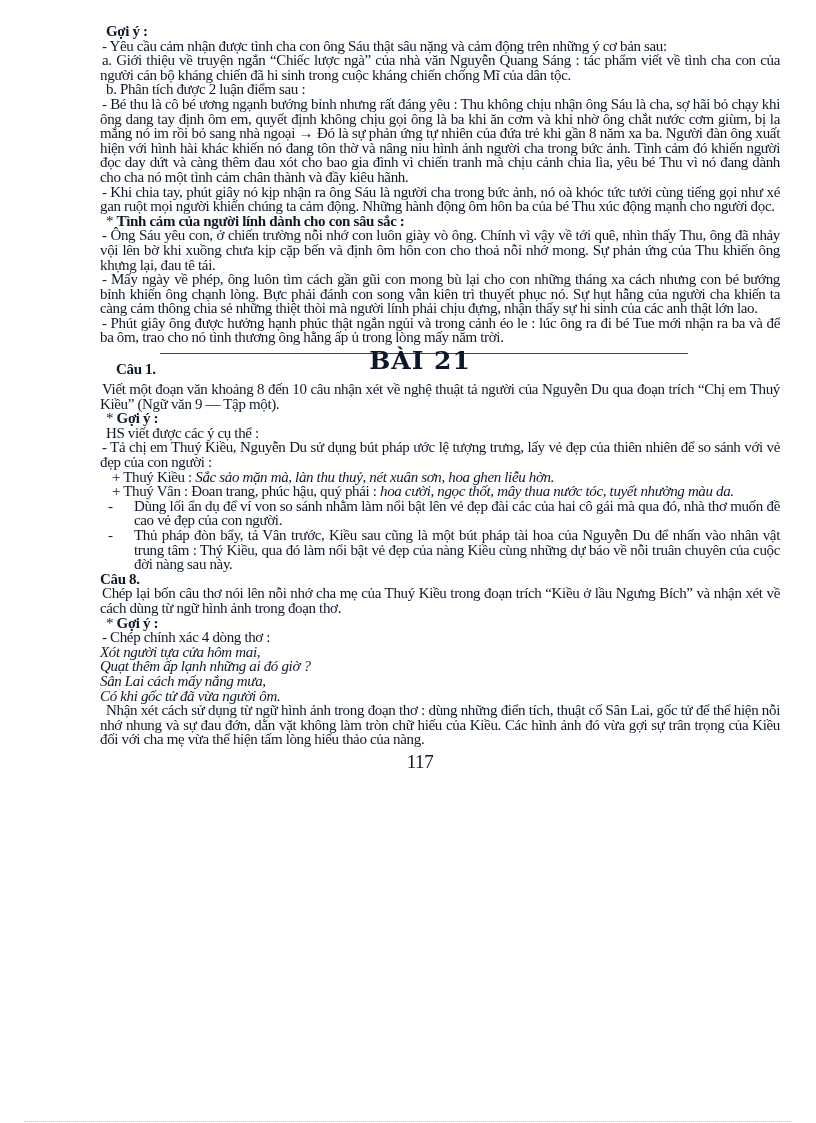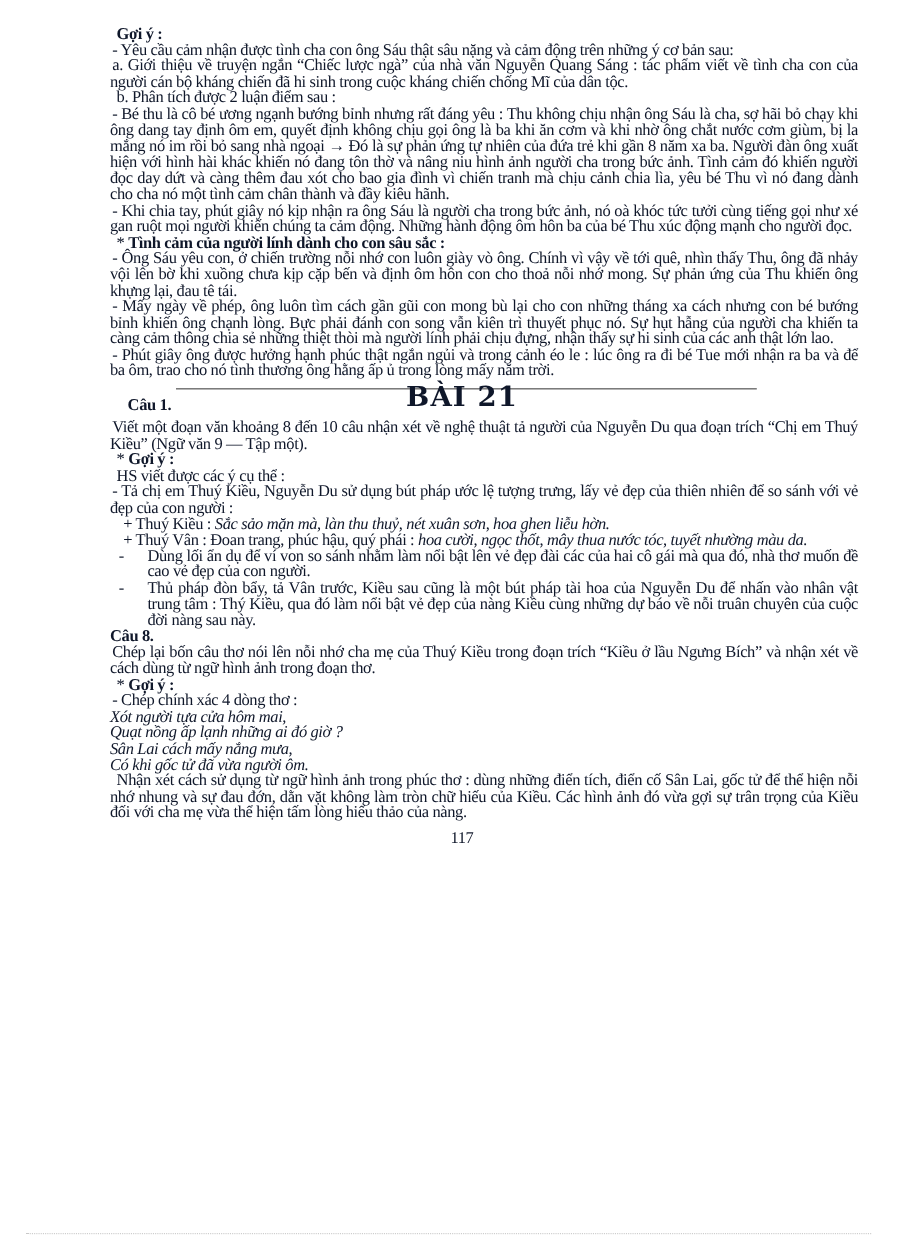--- a/index.html
+++ b/index.html
@@ -24,21 +24,21 @@
   .dash-item .t { flex: 1; text-align: justify; }
   .sep { height: 0; border-top: 1px solid #444; margin: 8px 0 0 60px; width: 528px; }
   .title-row { position: relative; height: 20px; }
   .title {
     position: absolute; left: 0; right: 0; top: 0; text-align: center;
     font-weight: bold; font-size: 25px; letter-spacing: 1px;
     font-family: "DejaVu Serif", serif; padding-right: 40px;
   }
   .cau { position: absolute; left: 16px; top: 8px; font-weight: bold; }
   .poem { text-align: center; font-style: italic; padding-right: 40px; }
-  .pagenum { text-align: center; margin-top: 8px; font-size: 15px; padding-right: 40px; }
+  .pagenum { text-align: center; margin-top: 8px; font-size: 19px; padding-right: 40px; }
   .dots {
     position: absolute; left: 24px; right: 24px; top: 1121px; height: 0;
     border-top: 1px dotted #c8c8c8;
   }
 </style>
 </head>
 <body>
 
 <div class="page">
 
@@ -73,21 +73,21 @@
   <div class="dash-item">
     <span class="d">-</span>
     <span class="t">Thủ pháp đòn bẩy, tả Vân trước, Kiều sau cũng là một bút pháp tài hoa của Nguyễn Du để nhấn vào nhân vật trung tâm : Thý Kiều, qua đó làm nổi bật vẻ đẹp của nàng Kiều cùng những dự báo về nỗi truân chuyên của cuộc đời nàng sau này.</span>
   </div>
 
   <p class="b" style="padding-left:0">Câu 8.</p>
   <p class="ind">Chép lại bốn câu thơ nói lên nỗi nhớ cha mẹ của Thuý Kiều trong đoạn trích “Kiều ở lầu Ngưng Bích” và nhận xét về cách dùng từ ngữ hình ảnh trong đoạn thơ.</p>
   <p class="star"><span class="s">* </span><span>Gợi ý :</span></p>
   <p class="ind">- Chép chính xác 4 dòng thơ :</p>
   <p class="poem">Xót người tựa cửa hôm mai,</p>
-  <p class="poem">Quạt nồng ấp lạnh những ai đó giờ ?</p>
+  <p class="poem">Quạt thêm ấp lạnh những ai đó giờ ?</p>
   <p class="poem">Sân Lai cách mấy nắng mưa,</p>
   <p class="poem">Có khi gốc tử đã vừa người ôm.</p>
-  <p class="ind1">Nhận xét cách sử dụng từ ngữ hình ảnh trong phúc thơ : dùng những điển tích, điển cố Sân Lai, gốc tử để thể hiện nỗi nhớ nhung và sự đau đớn, dằn vặt không làm tròn chữ hiếu của Kiều. Các hình ảnh đó vừa gợi sự trân trọng của Kiều đối với cha mẹ vừa thể hiện tấm lòng hiếu thảo của nàng.</p>
+  <p class="ind1">Nhận xét cách sử dụng từ ngữ hình ảnh trong đoạn thơ : dùng những điển tích, thuật cố Sân Lai, gốc tử để thể hiện nỗi nhớ nhung và sự đau đớn, dằn vặt không làm tròn chữ hiếu của Kiều. Các hình ảnh đó vừa gợi sự trân trọng của Kiều đối với cha mẹ vừa thể hiện tấm lòng hiếu thảo của nàng.</p>
 
   <div class="pagenum">117</div>
 </div>
 
 <div class="dots"></div>
 
 </body></html>

